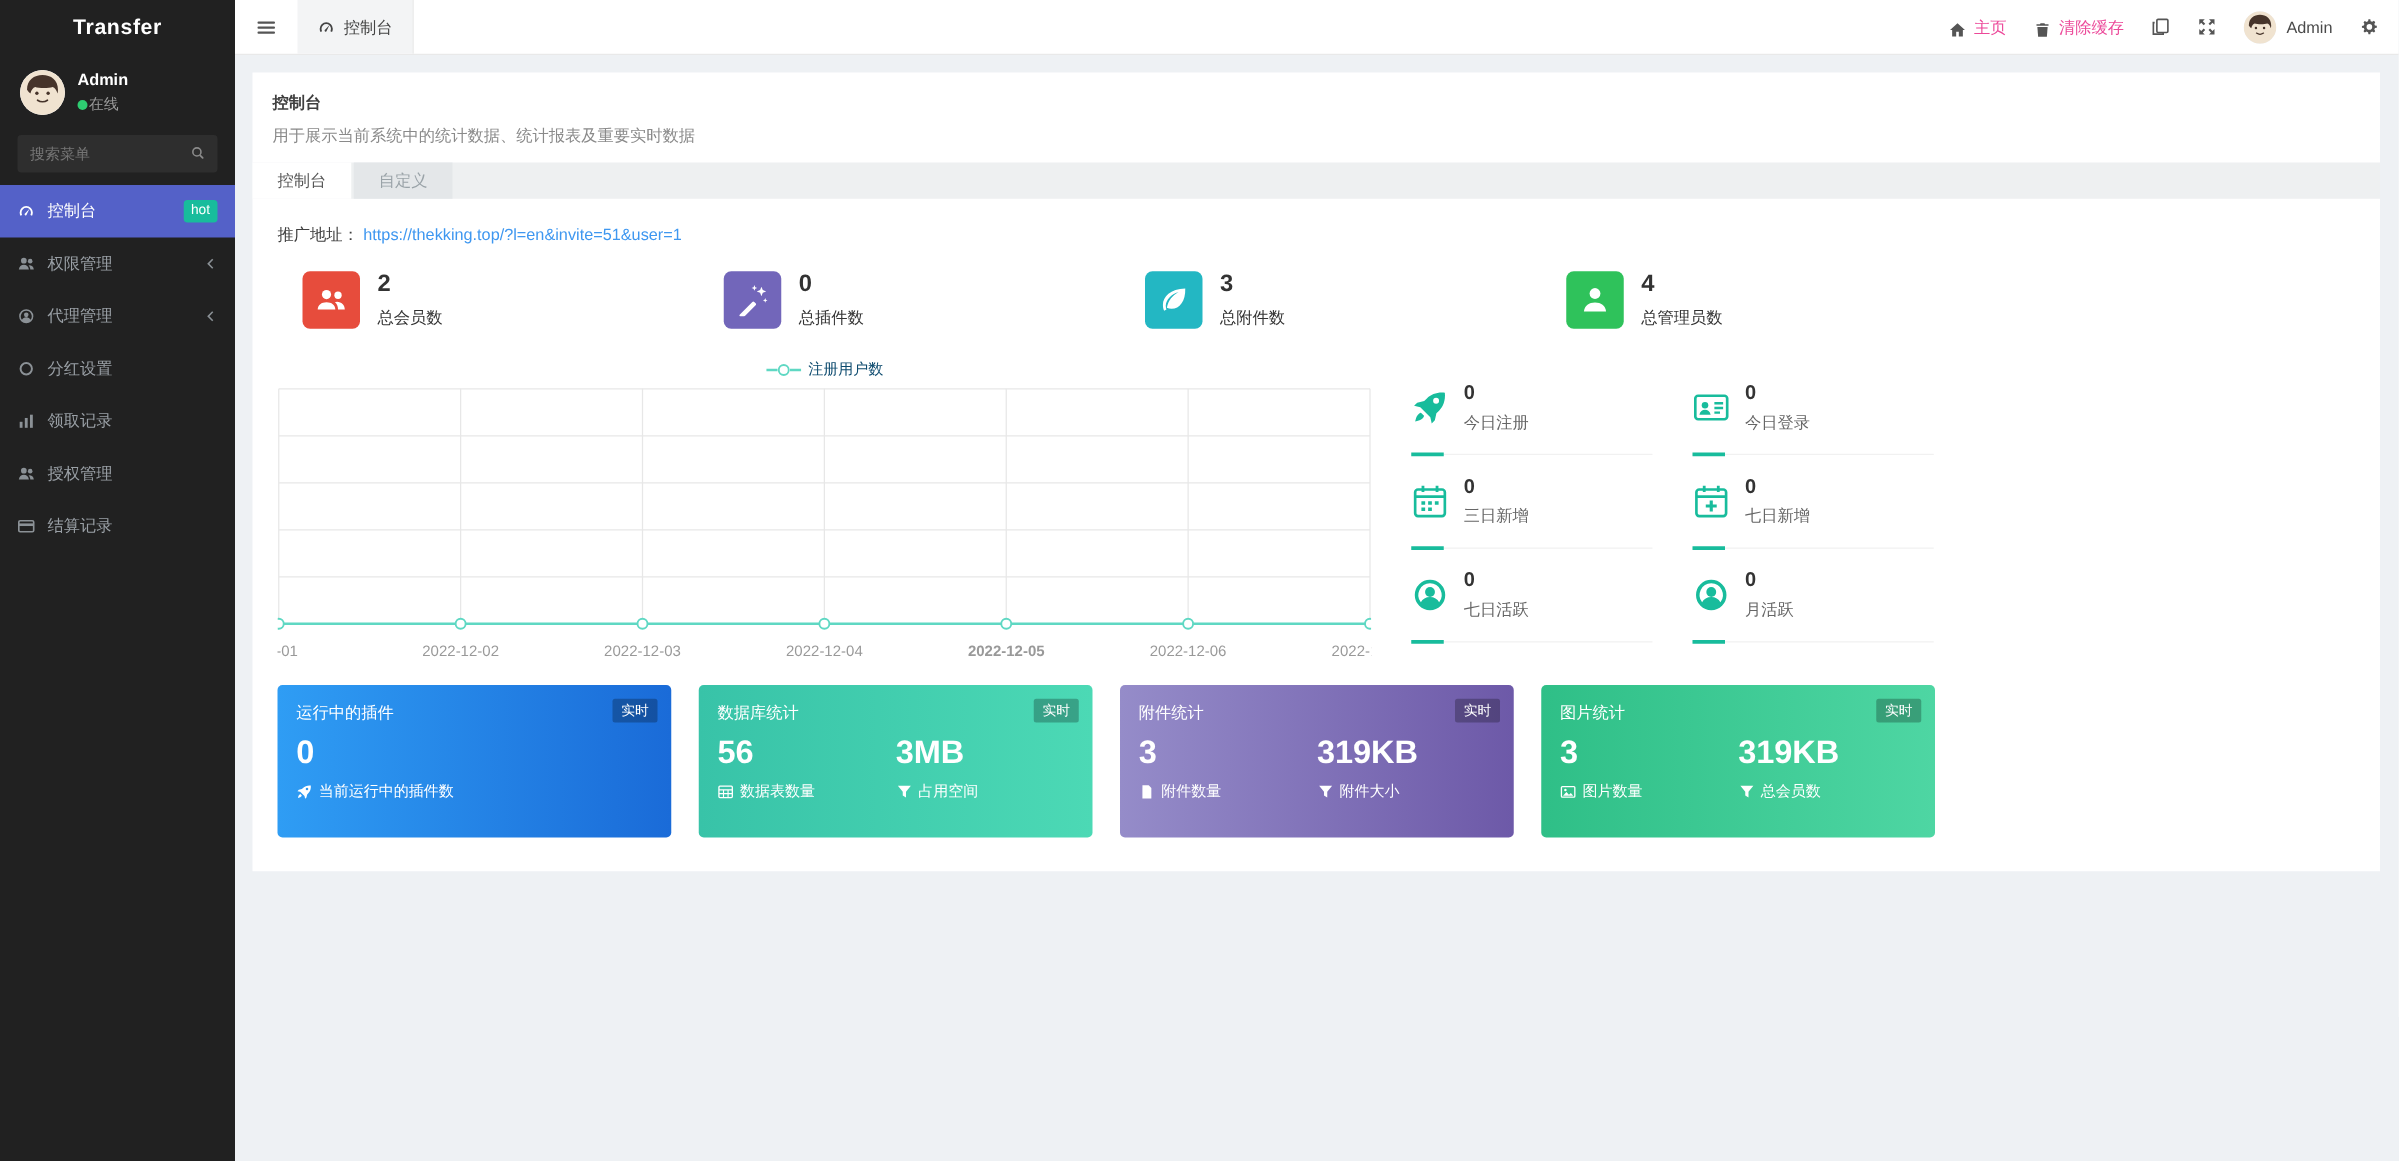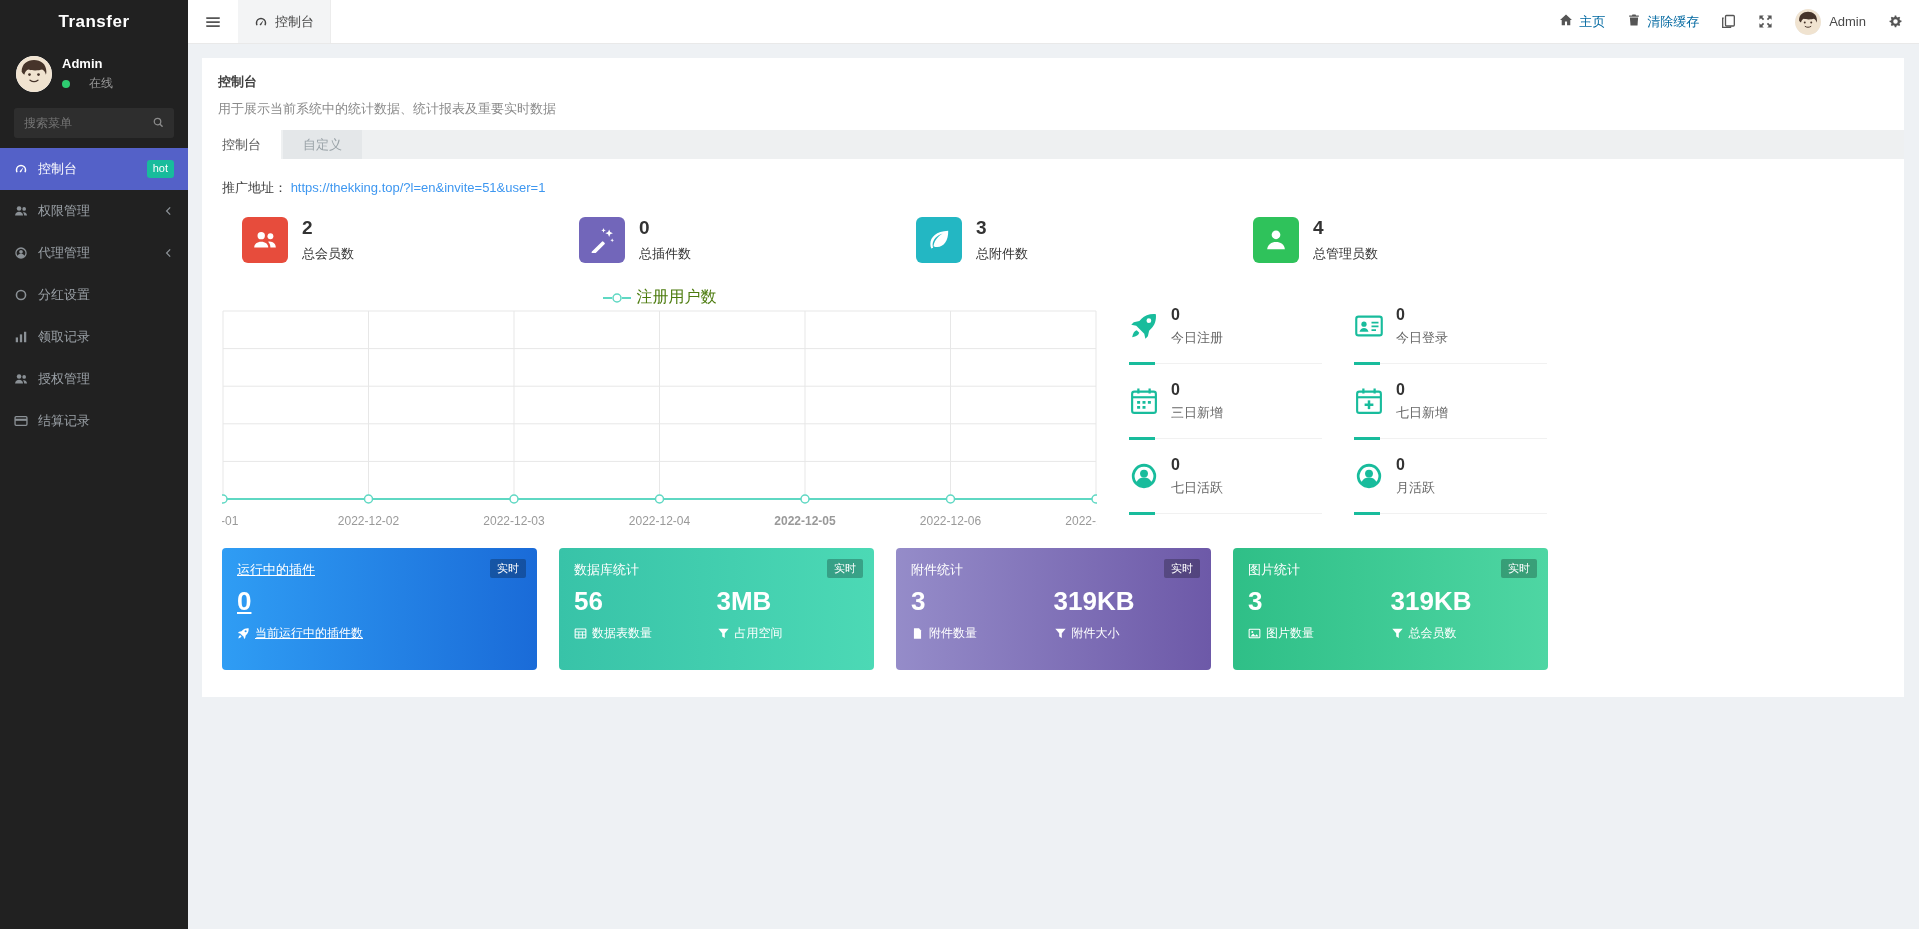--- a/index.html
+++ b/index.html
@@ -10,40 +10,40 @@
   .sz12 svg{width:12px;height:12px}.sz13 svg{width:13px;height:13px}.sz14 svg{width:14px;height:14px}
   .sz15 svg{width:15px;height:15px}.sz16 svg{width:16px;height:16px}.sz26 svg{width:26px;height:26px}.sz30 svg{width:30px;height:30px}
 
   
   .sidebar{position:absolute;left:0;top:0;width:188px;height:929px;background:#212121}
   .brand{height:44px;display:flex;align-items:center;justify-content:center;color:#fff;font-size:17px;font-weight:600;letter-spacing:.5px}
   .user-block{display:flex;align-items:center;gap:10px;padding:12px 16px 8px}
   .avatar{width:36px;height:36px;border-radius:50%;overflow:hidden;background:#fff;flex:none}
   .avatar svg{width:100%;height:100%;display:block}
   .u-name{color:#fff;font-size:13px;font-weight:bold}
-  .u-status{color:#9a9a9a;font-size:12px;margin-top:4px;display:flex;align-items:center;gap:19px}
+  .u-status{color:#9a9a9a;font-size:12px;margin-top:4px;display:flex;align-items:center;gap:1px}
   .dot{width:8px;height:8px;border-radius:50%;background:#2ecc71}
   .search-box{margin:8px 14px 10px;position:relative}
   .search-box input{width:100%;height:30px;background:#2e2e2e;border:0;border-radius:3px;color:#bbb;font-size:12px;padding:0 30px 0 10px;outline:none}
   .search-box .ic{position:absolute;right:9px;top:8px;color:#8a8a8a}
   .m-item{height:42px;display:flex;align-items:center;gap:10px;padding:0 14px;color:#9aa0a6;font-size:13px;cursor:pointer}
   .m-item .ic{color:#8b9196}
   .m-item.active{background:#5461c8;color:#fff}
   .m-item.active .ic{color:#fff}
   .badge{margin-left:auto;font-size:11px;color:#fff;padding:2px 6px;border-radius:3px;line-height:1.2}
   .badge.hot{background:#18bc9c}
   .badge.new{background:#95a5a6}
   .chev{margin-left:auto;color:#7a7f84}
 
   
   .topbar{position:absolute;left:188px;top:0;right:0;height:44px;background:#fff;border-bottom:1px solid #e9e9e9;display:flex;align-items:center}
   .burger{width:50px;height:100%;display:flex;align-items:center;justify-content:center;color:#555;cursor:pointer}
   .t-tab{height:100%;display:flex;align-items:center;gap:7px;padding:0 16px;background:#f3f4f5;border-right:1px solid #ececec;color:#444;font-size:13px;cursor:pointer}
   .t-right{margin-left:auto;display:flex;align-items:center;gap:22px;padding-right:16px;font-size:13px}
-  .t-item{display:flex;align-items:flex-start;gap:6px;cursor:pointer;color:#0369a1}
+  .t-item{display:flex;align-items:flex-end;gap:6px;cursor:pointer;color:#ec4899}
   .t-item .ic{color:#555}
   .t-user{display:flex;align-items:center;gap:8px;cursor:pointer;color:#4a4a4a}
   .t-avatar{width:26px;height:26px;border-radius:50%;overflow:hidden;background:#eee}
   .t-avatar svg{width:100%;height:100%;display:block}
 
   
   .panel{position:absolute;left:202px;top:58px;width:1702px;height:639px;background:#fff}
   .p-head{padding:15px 16px 12px}
   .p-title{font-size:13px;font-weight:bold;color:#404040}
   .p-sub{font-size:13px;color:#8a8a8a;margin-top:9px}
@@ -56,21 +56,21 @@
   .promo a{color:#3e97f0;text-decoration:none}
 
   .stats-row{display:flex;margin-bottom:24px}
   .stat{width:337px;display:flex;align-items:center;gap:14px;padding-left:20px}
   .s-icon{width:46px;height:46px;border-radius:6px;color:#fff;display:flex;align-items:center;justify-content:center}
   .s-val{font-size:19px;font-weight:bold;color:#333}
   .s-label{font-size:13px;color:#333;margin-top:6px}
 
   .mid-row{display:flex}
   .chart-wrap{width:875px;height:245px;position:relative;overflow:hidden;flex:none}
-  .legend{position:absolute;top:0;left:0;width:100%;display:flex;justify-content:center;align-items:center;gap:6px;color:#4d7c0f;font-size:16px}
+  .legend{position:absolute;top:0;left:0;width:100%;display:flex;justify-content:center;align-items:center;gap:6px;color:#0c4a6e;font-size:12px}
   .chart-svg{position:absolute;left:0;top:16px;width:875px;height:205px}
   .x-labels{position:absolute;left:0;bottom:2px;width:875px;height:16px}
   .x-labels span{position:absolute;transform:translateX(-50%);font-size:12px;color:#999;white-space:nowrap}
 
   .mini-stats{margin-left:32px;display:grid;grid-template-columns:193px 193px;column-gap:32px;align-content:start;padding-top:2px}
   .cell{height:75px;display:flex;align-items:center;gap:12px;position:relative;border-bottom:1px solid #f1f1f1}
   .cell::after{content:"";position:absolute;left:0;bottom:-2px;width:26px;height:3px;background:#18bc9c}
   .cell .ic{color:#18bc9c}
   .c-val{font-size:16px;font-weight:bold;color:#333}
   .c-label{font-size:13px;color:#666;margin-top:5px}
@@ -460,21 +460,21 @@
             </span>
           <span>
               <div class="c-val">0</div>
           <div class="c-label">月活跃</div>
             </span>
         </div>
       </div>
     </div>
 
     <div class="cards-row">
-      <div class="card" style="background: linear-gradient(to right, rgb(47, 157, 244), rgb(26, 107, 216)); text-decoration: underline;">
+      <div class="card" style="background: linear-gradient(to right, rgb(47, 157, 244), rgb(26, 107, 216));">
         <div class="card-title">运行中的插件</div>
         <div class="rt">实时</div>
         <div class="card-grid single">
           <div>
             <div class="cg-val">0</div>
             <div class="cg-foot">
                 <span class="ic sz13">
                   <svg viewBox="0 0 24 24">
                     <path d="M21.5 2.5c-4.8-.5-8.8 1-11.5 3.7L8.3 7.9l-4.5 1-2 2 4 .9 6.4 6.4.9 4 2-2 1-4.5 1.7-1.7c2.7-2.7 4.2-6.7 3.7-11.5zM15.9 9.6a1.9 1.9 0 1 1 0-3.8 1.9 1.9 0 0 1 0 3.8z"></path>
                     <path d="M6.2 15.3c-1.8.4-3 2.2-3.7 5.7 3.5-.7 5.3-1.9 5.7-3.7z"></path>

